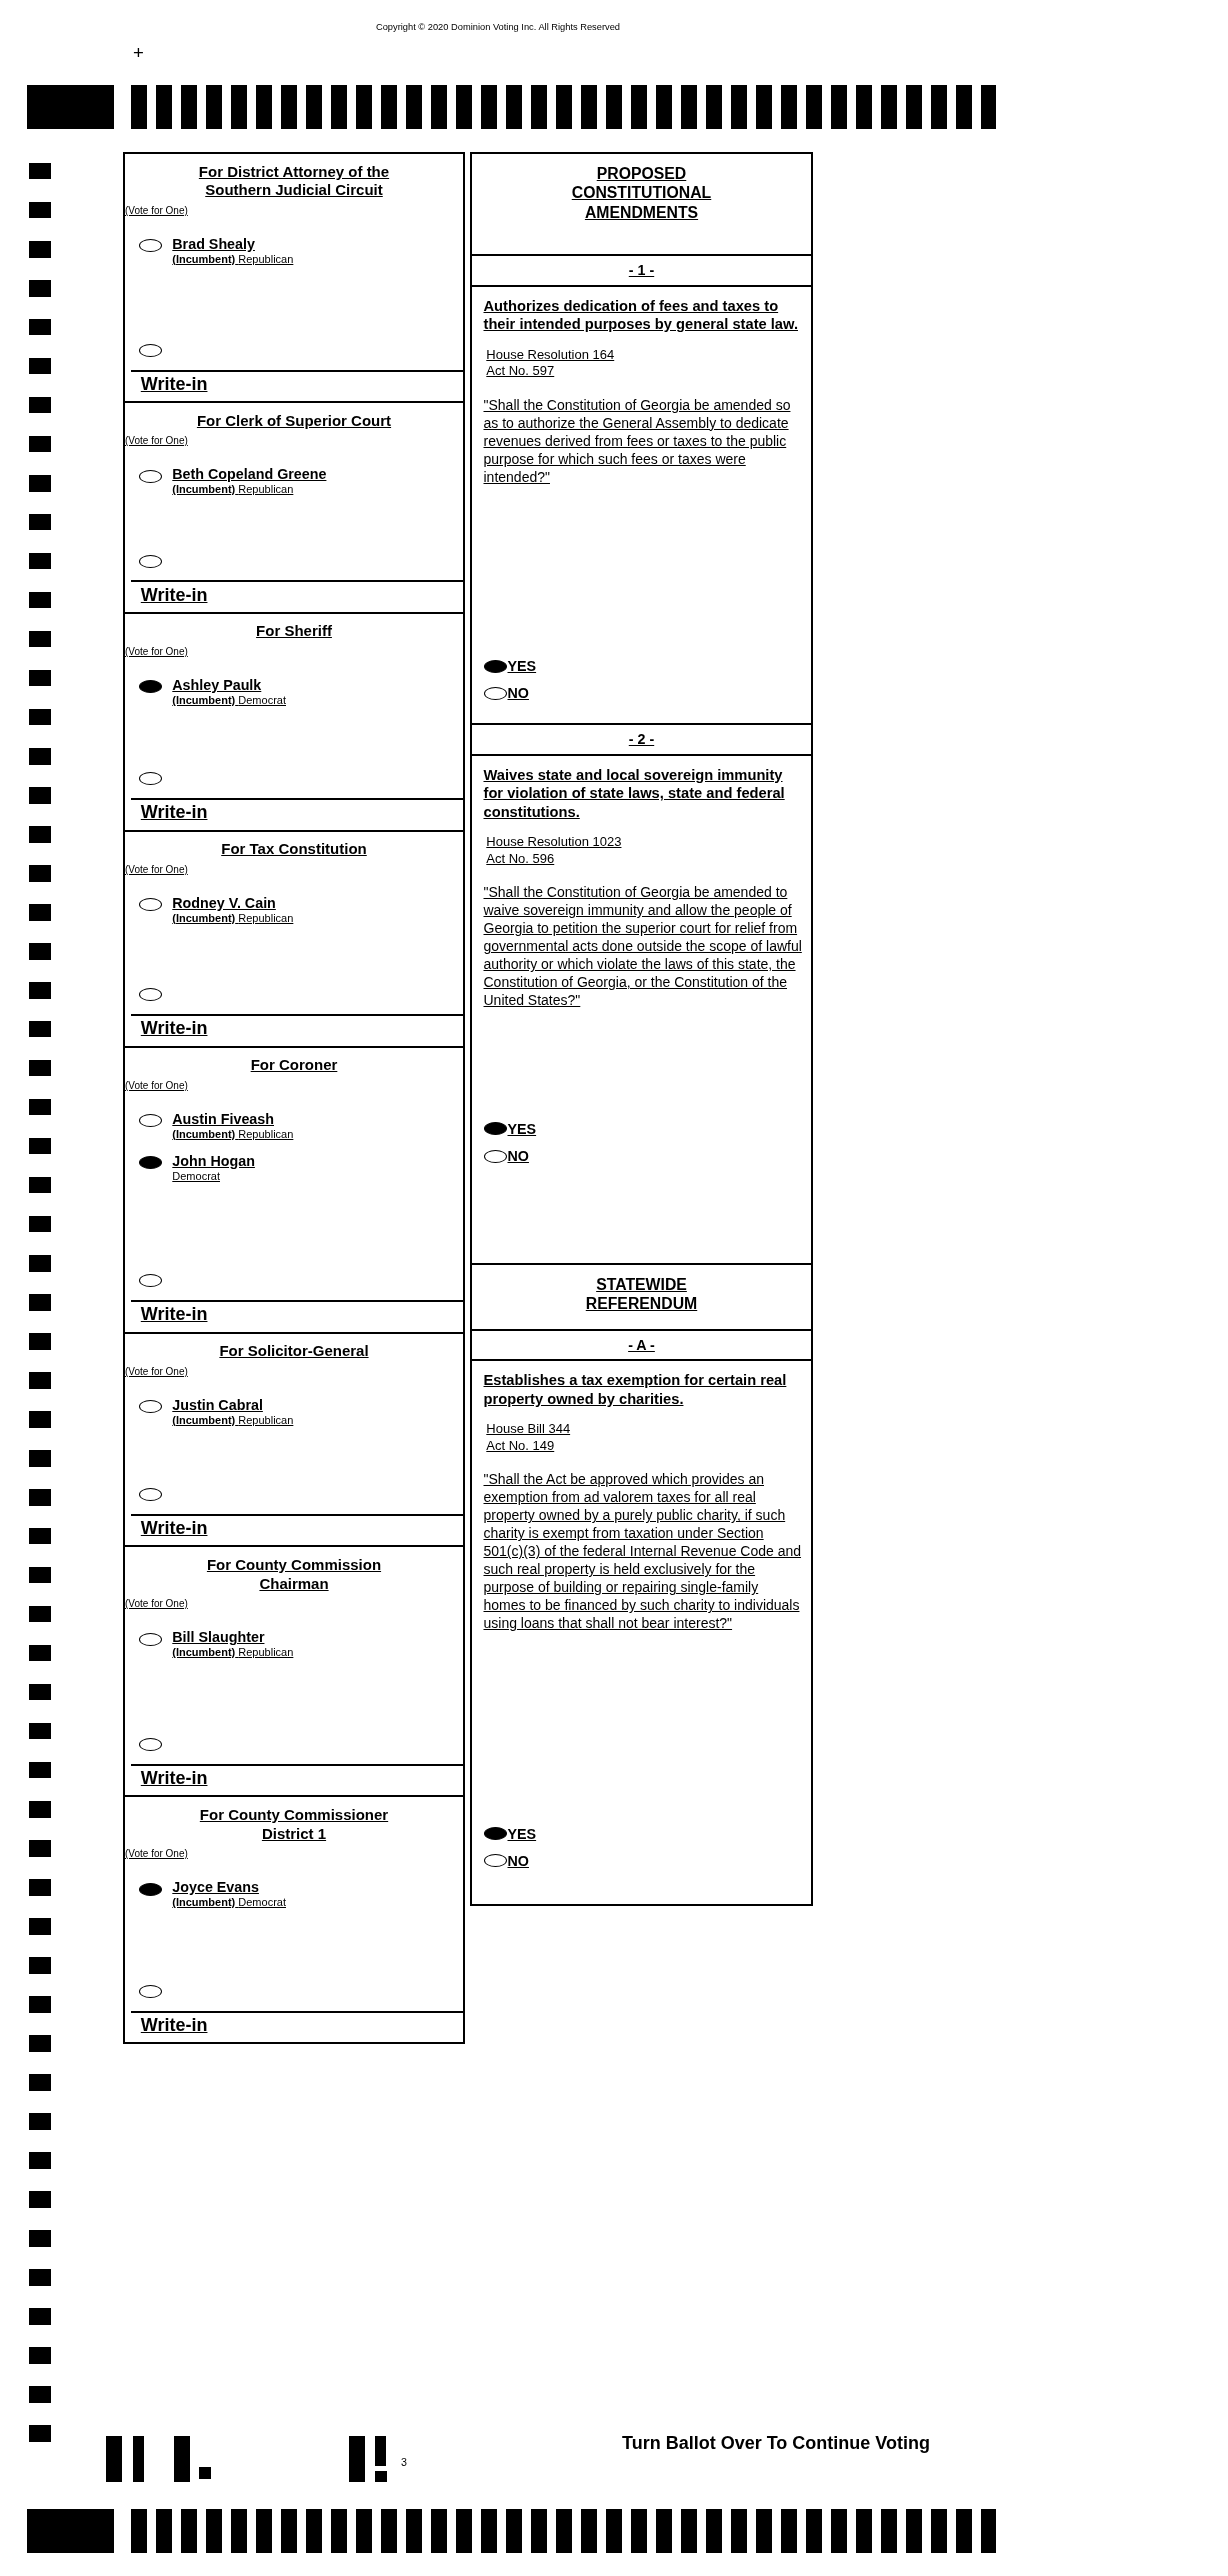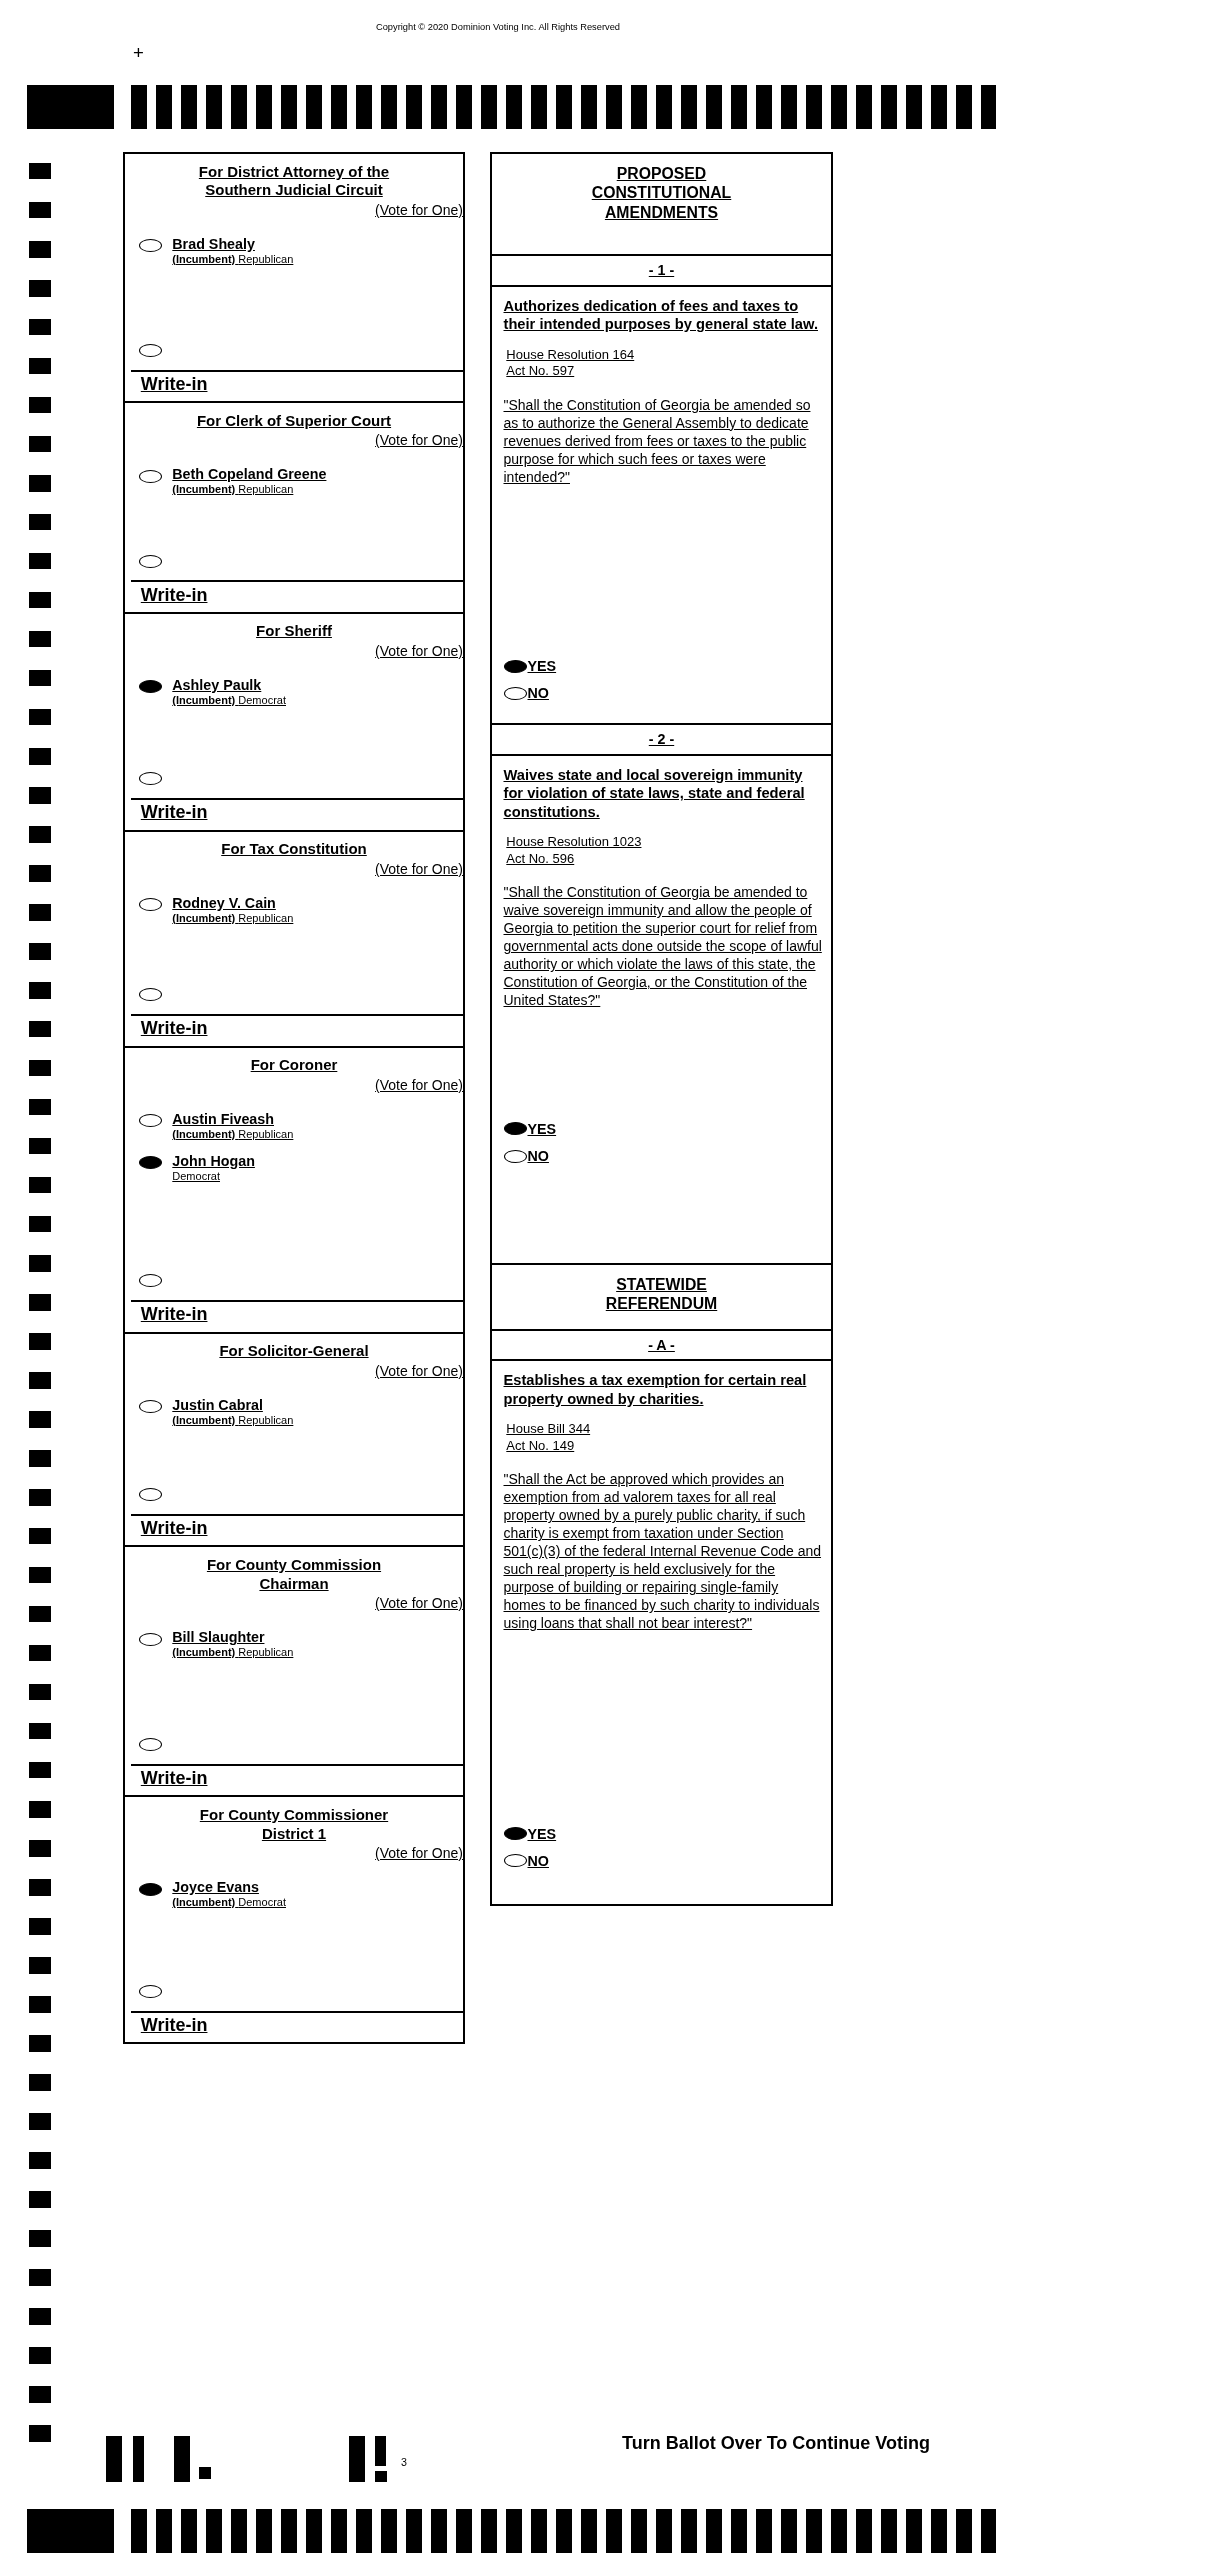--- a/index.html
+++ b/index.html
@@ -15,27 +15,27 @@
   .top-bars, .bottom-bars { position:absolute; left:131px; width:977px; height:44px;
       background:repeating-linear-gradient(90deg,#000 0 15.8px,transparent 15.8px 25px); }
   .top-bars { top:85px; } .bottom-bars { top:2509px; }
 
   .side-col { position:absolute; top:163px; width:22px; height:2301px;
       background:repeating-linear-gradient(180deg,#000 0 16.5px,transparent 16.5px 39px); }
   .side-left { left:29px; } .side-right { left:1179px; }
 
   .col { position:absolute; top:152px; display:flex; flex-direction:column; }
   .col-left { left:123px; width:342px; }
-  .col-right { left:490px; width:343px; }
+  .col-right { left:470px; width:343px; }
 
   .box { border:2.1px solid #000; margin-top:-2.1px; background:#fff; display:flex; flex-direction:column;text-decoration:underline; }
   .col .box:first-child { margin-top:0; }
 
   .contest-title { padding-top:8.6px; text-align:center; font-weight:bold; font-size:15px; line-height:18.6px; white-space:pre-line; }
-  .vote-for { text-align:right; font-size:14px; line-height:15.8px; padding:2.9px 0 7.2px; }
+  .vote-for { text-align:left; font-size:10px; line-height:15.8px; padding:2.9px 0 7.2px; }
   .cand-row { display:flex; padding:10px 8.6px 1.4px 14.3px; }
   .oval { width:23px; height:13px; border:1.8px solid #000; border-radius:50%; flex:0 0 auto; background:#fff; }
   .oval.filled { background:#000; }
   .cand-row .oval { margin-top:3.6px; }
   .cand-info { margin-left:10px; }
   .cand-name { font-weight:bold; font-size:14.3px; line-height:17px; }
   .cand-detail { font-size:11px; line-height:13.6px; }
   .cand-detail .qual { font-weight:bold; }
   .blank-row { margin-top:auto; padding:18.6px 8.6px 2.9px 14.3px; }
   .writein-rule { margin:10px 0 0 5.7px; border-top:2.1px solid #000; }

